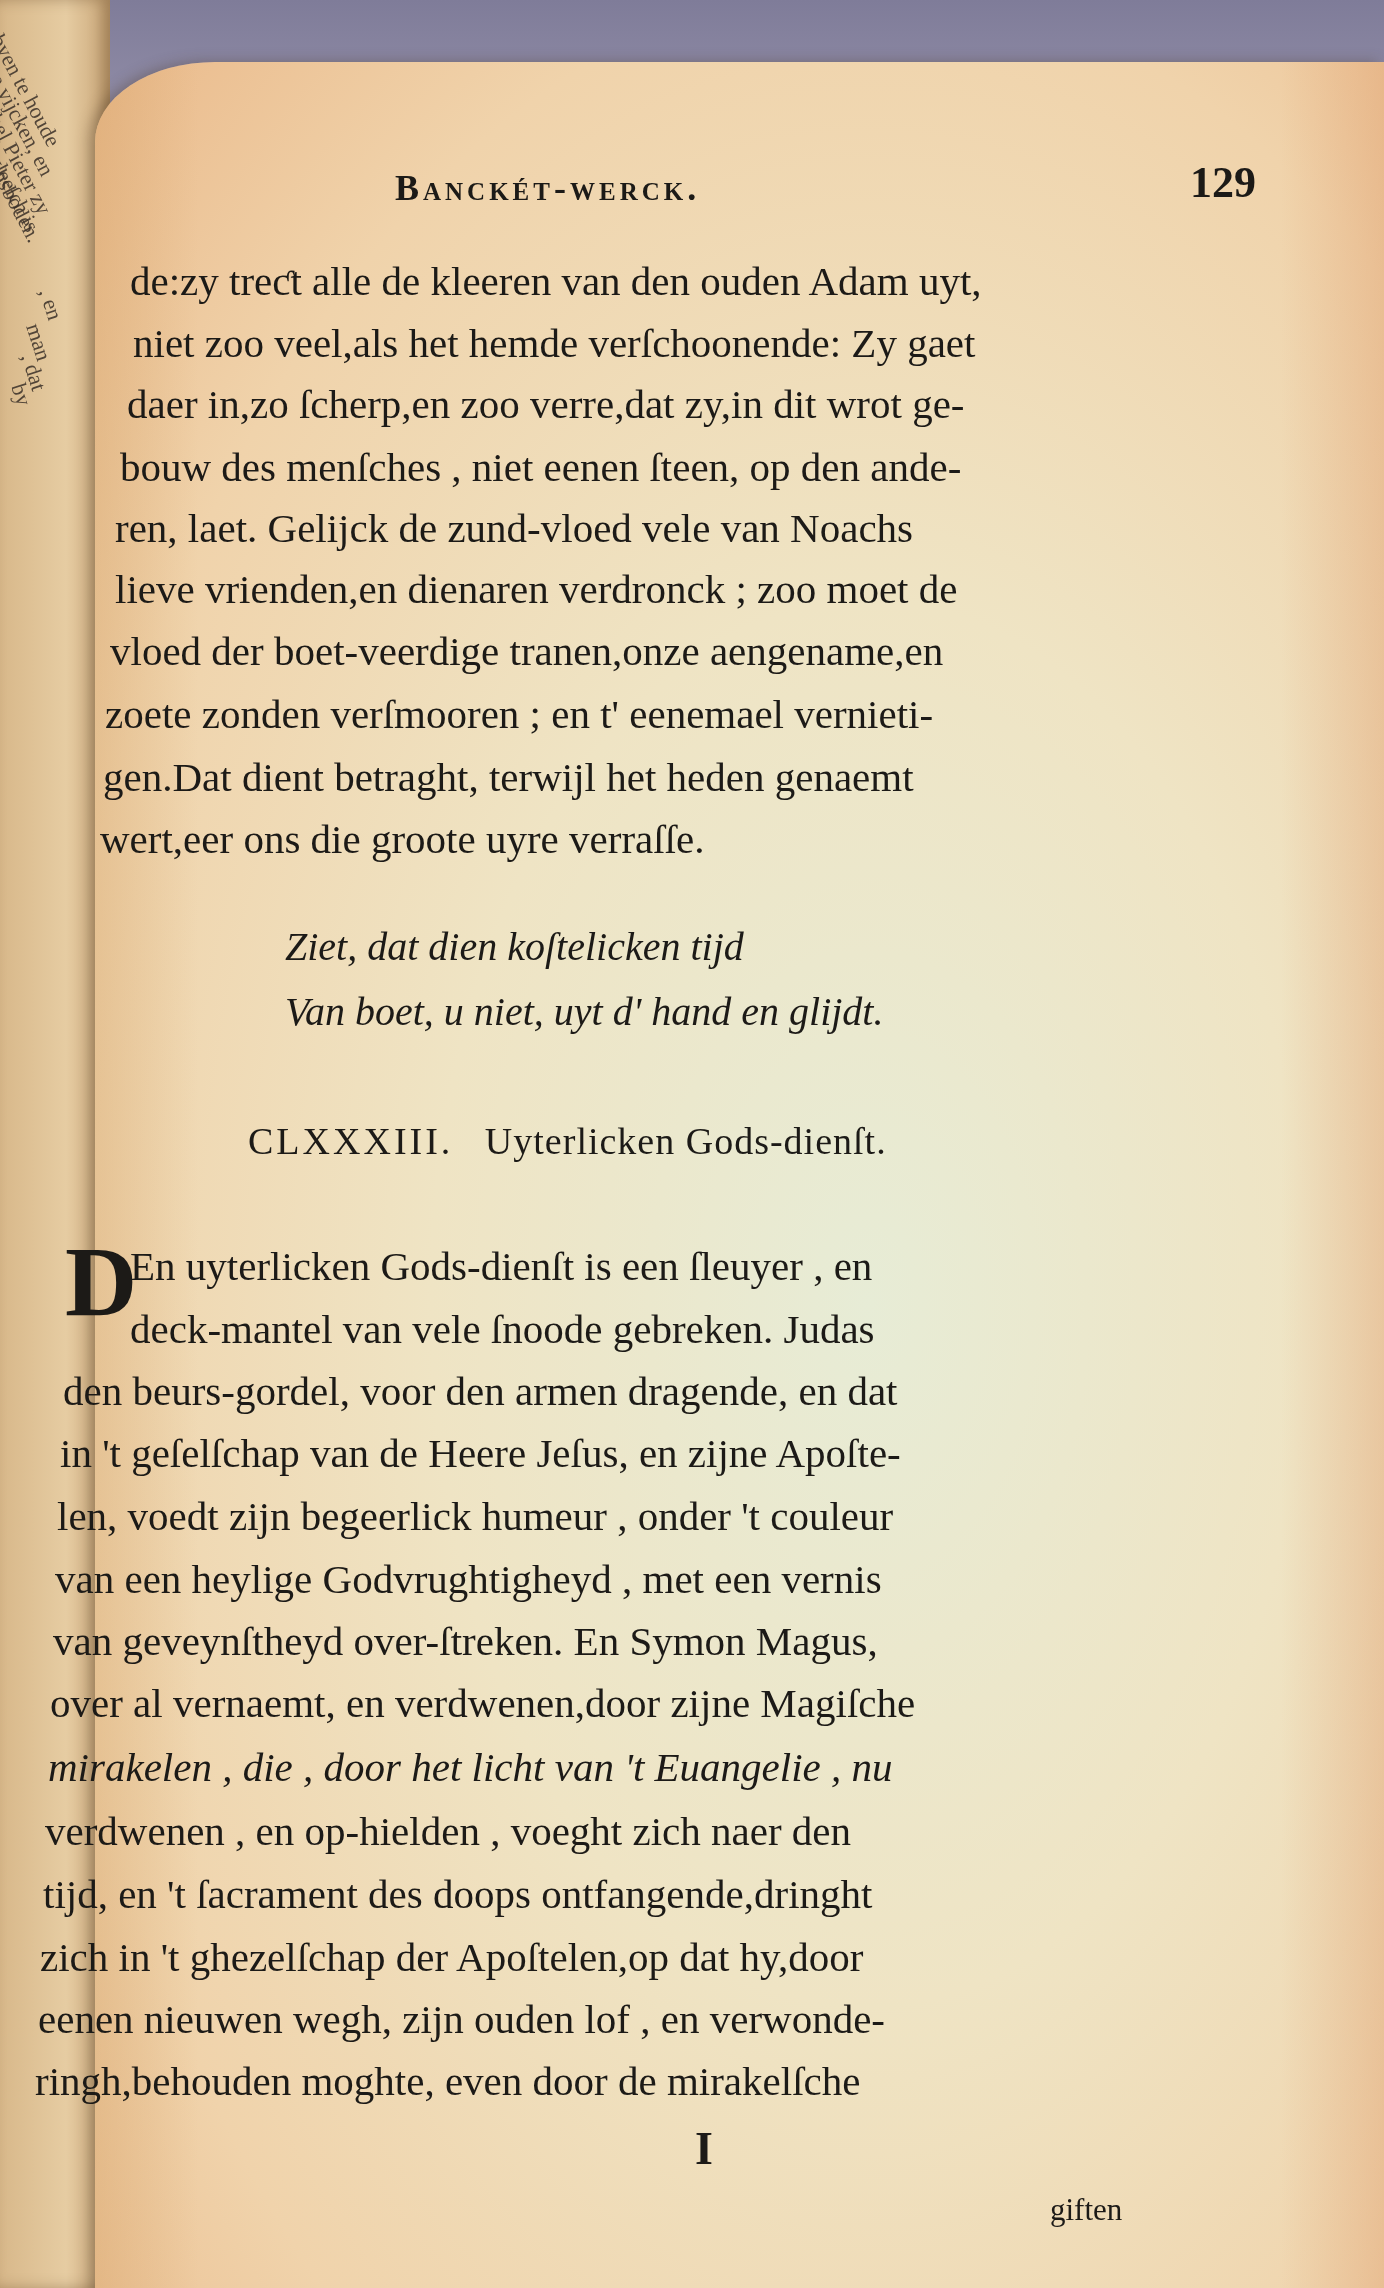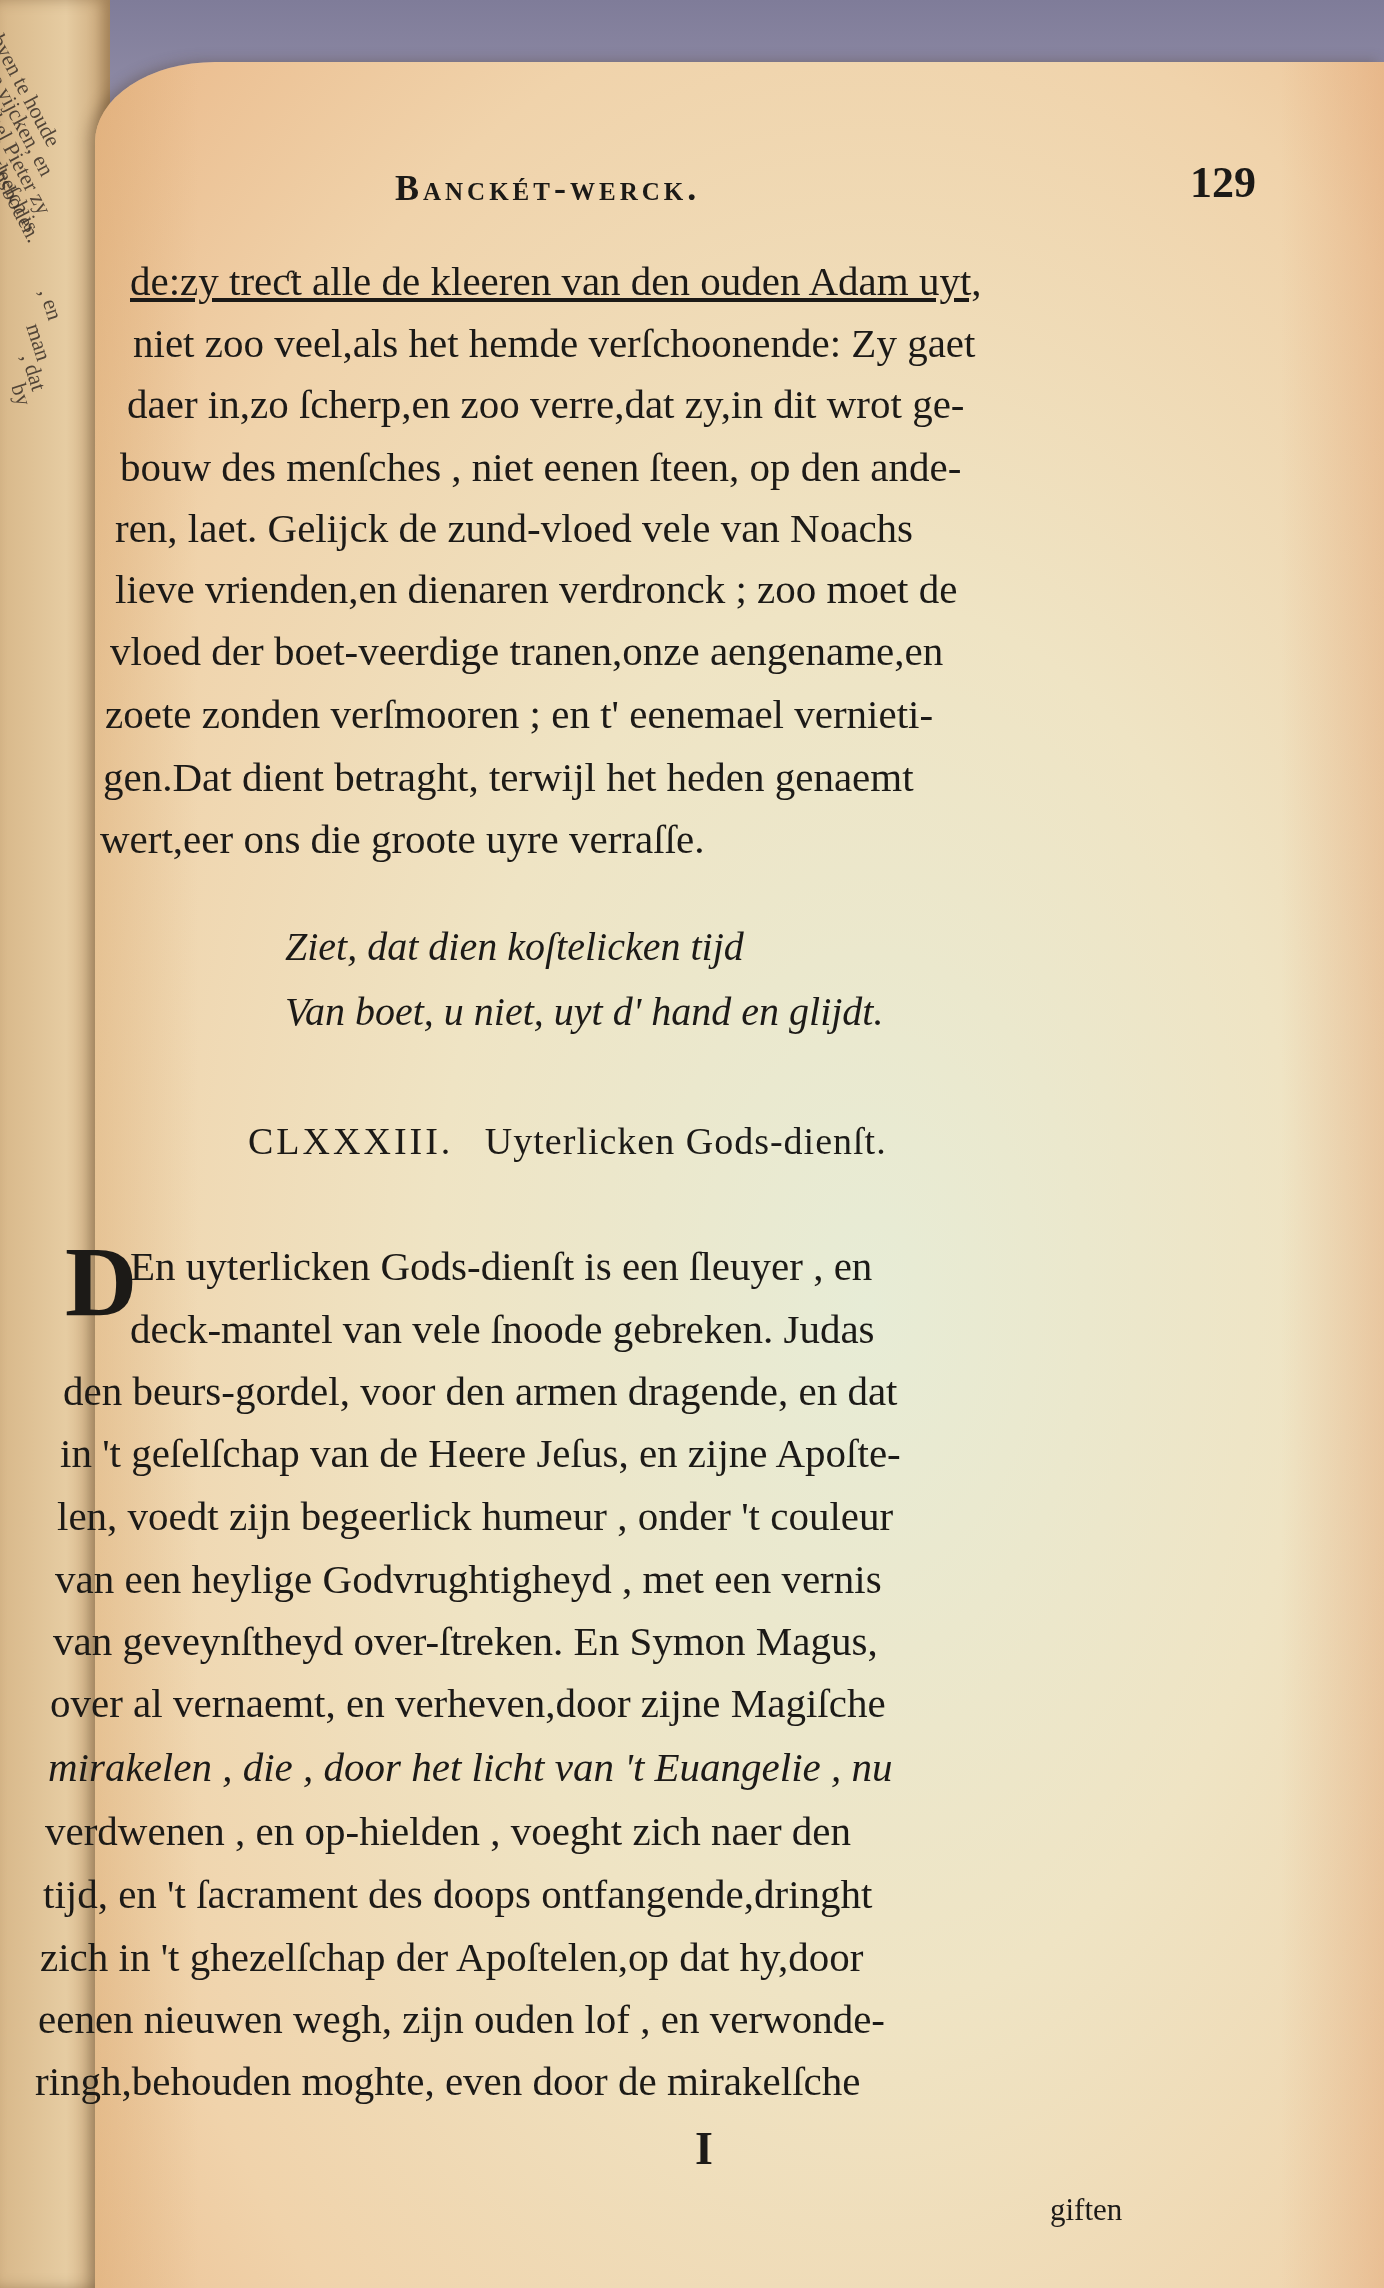--- a/index.html
+++ b/index.html
@@ -80,21 +80,21 @@
   <span class="frag" style="left:40px;top:350px;transform:rotate(72deg);">, dat</span>
   <span class="frag" style="left:30px;top:380px;transform:rotate(72deg);">by</span>
 </div>
 
 <div class="page">
   <div class="content">
     <div class="running-head">Banckét-werck.</div>
     <div class="page-number">129</div>
 
     <div class="body-text">
-      <div class="line" style="top:190px;left:35px;text-decoration:underline;">de:zy treƈt alle de kleeren van den ouden Adam uyt,</div>
+      <div class="line" style="top:190px;left:35px;">de:zy treƈt alle de kleeren van den ouden Adam uyt,</div>
       <div class="line" style="top:252px;left:38px;">niet zoo veel,als het hemde verſchoonende: Zy gaet</div>
       <div class="line" style="top:313px;left:32px;">daer in,zo ſcherp,en zoo verre,dat zy,in dit wrot ge-</div>
       <div class="line" style="top:376px;left:25px;">bouw des menſches , niet eenen ſteen, op den ande-</div>
       <div class="line" style="top:437px;left:20px;">ren, laet.  Gelijck de zund-vloed vele van Noachs</div>
       <div class="line" style="top:498px;left:20px;">lieve vrienden,en dienaren verdronck ; zoo moet de</div>
       <div class="line" style="top:560px;left:15px;">vloed der  boet-veerdige tranen,onze aengename,en</div>
       <div class="line" style="top:623px;left:10px;">zoete zonden verſmooren ;  en t' eenemael vernieti-</div>
       <div class="line" style="top:686px;left:8px;">gen.Dat dient betraght, terwijl het heden genaemt</div>
       <div class="line" style="top:748px;left:5px;">wert,eer ons die groote uyre verraſſe.</div>
     </div>
@@ -115,21 +115,21 @@
     <div class="dropcap" style="top:1170px;left:-30px;">D</div>
 
     <div class="body-text">
       <div class="line" style="top:1175px;left:35px;">En uyterlicken Gods-dienſt is een ſleuyer ,  en</div>
       <div class="line" style="top:1238px;left:35px;">deck-mantel van vele ſnoode gebreken.  Judas</div>
       <div class="line" style="top:1300px;left:-32px;">den beurs-gordel, voor den armen dragende, en dat</div>
       <div class="line" style="top:1362px;left:-35px;">in 't geſelſchap van de Heere Jeſus, en zijne Apoſte-</div>
       <div class="line" style="top:1425px;left:-38px;">len,  voedt zijn begeerlick humeur , onder 't couleur</div>
       <div class="line" style="top:1488px;left:-40px;">van een heylige Godvrughtigheyd ,  met een vernis</div>
       <div class="line" style="top:1550px;left:-42px;">van geveynſtheyd over-ſtreken.  En Symon Magus,</div>
-      <div class="line" style="top:1612px;left:-45px;">over al vernaemt, en verheven,door zijne Magiſche</div>
+      <div class="line" style="top:1612px;left:-45px;">over al vernaemt, en verdwenen,door zijne Magiſche</div>
       <div class="line" style="top:1676px;left:-47px;font-style:italic;">mirakelen , die , door het licht van 't Euangelie , nu</div>
       <div class="line" style="top:1740px;left:-50px;">verdwenen , en op-hielden ,  voeght zich naer den</div>
       <div class="line" style="top:1803px;left:-52px;">tijd, en 't ſacrament des doops ontfangende,dringht</div>
       <div class="line" style="top:1866px;left:-55px;">zich in 't ghezelſchap der Apoſtelen,op dat hy,door</div>
       <div class="line" style="top:1928px;left:-57px;">eenen nieuwen wegh, zijn ouden lof , en verwonde-</div>
       <div class="line" style="top:1990px;left:-60px;">ringh,behouden moghte, even door de mirakelſche</div>
     </div>
 
     <div class="signature" style="top:2060px;left:600px;">I</div>
     <div class="catchword" style="top:2130px;left:955px;">giften</div>

